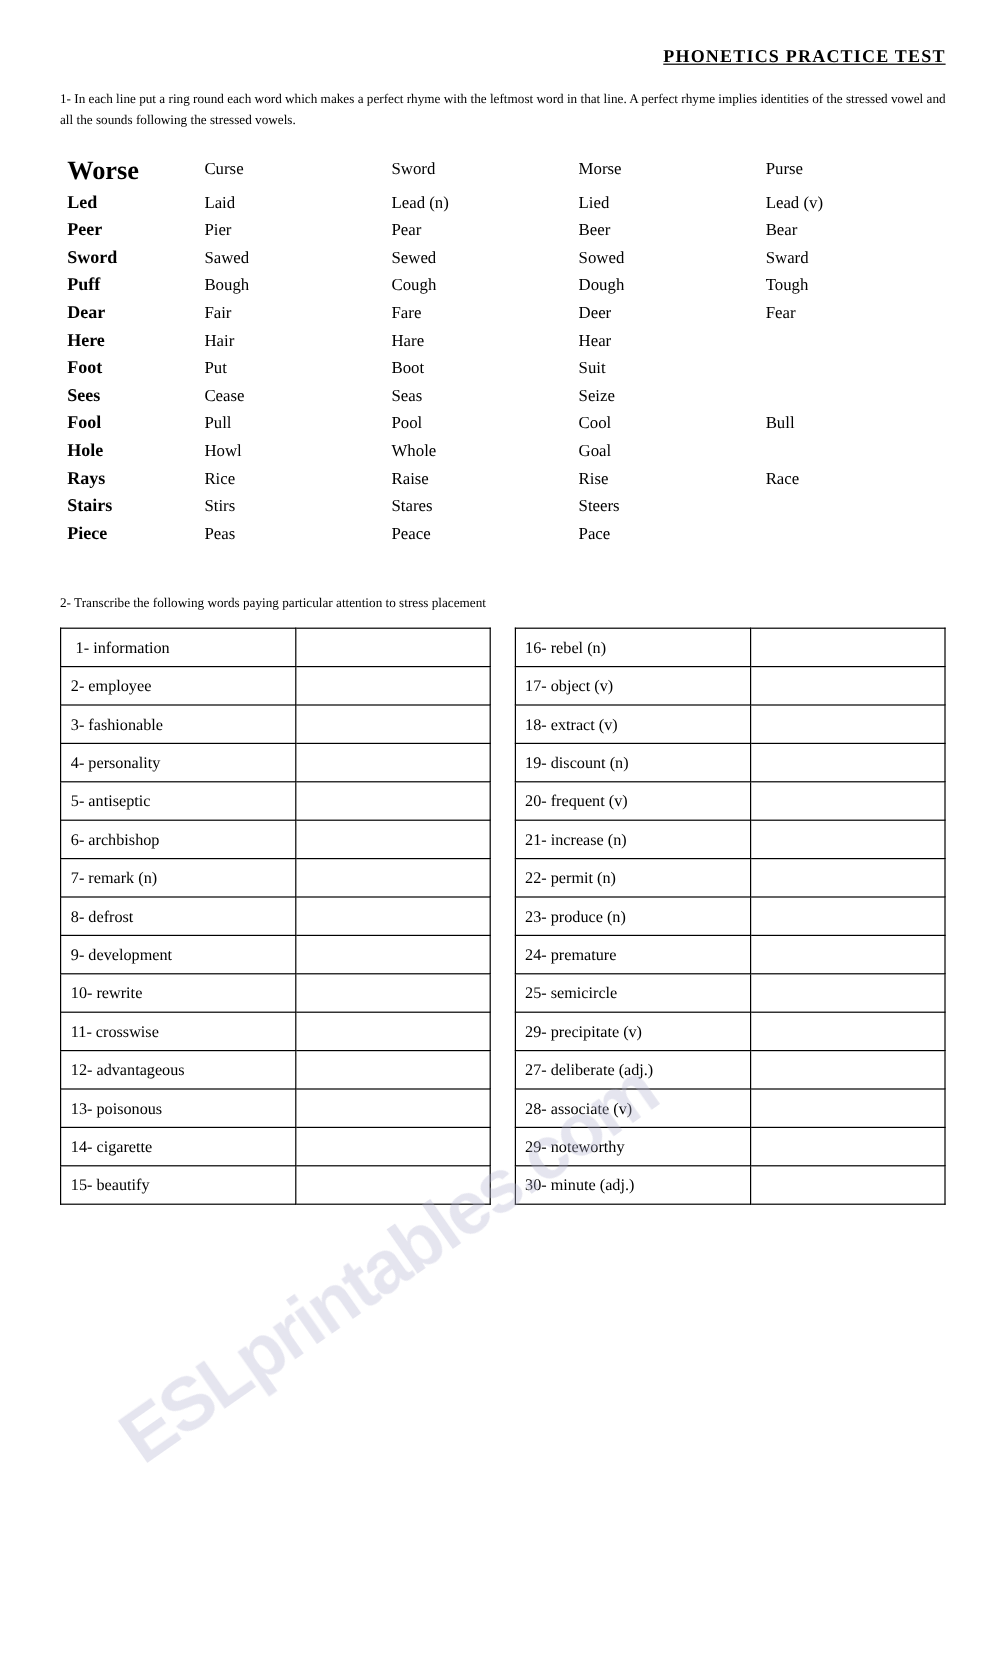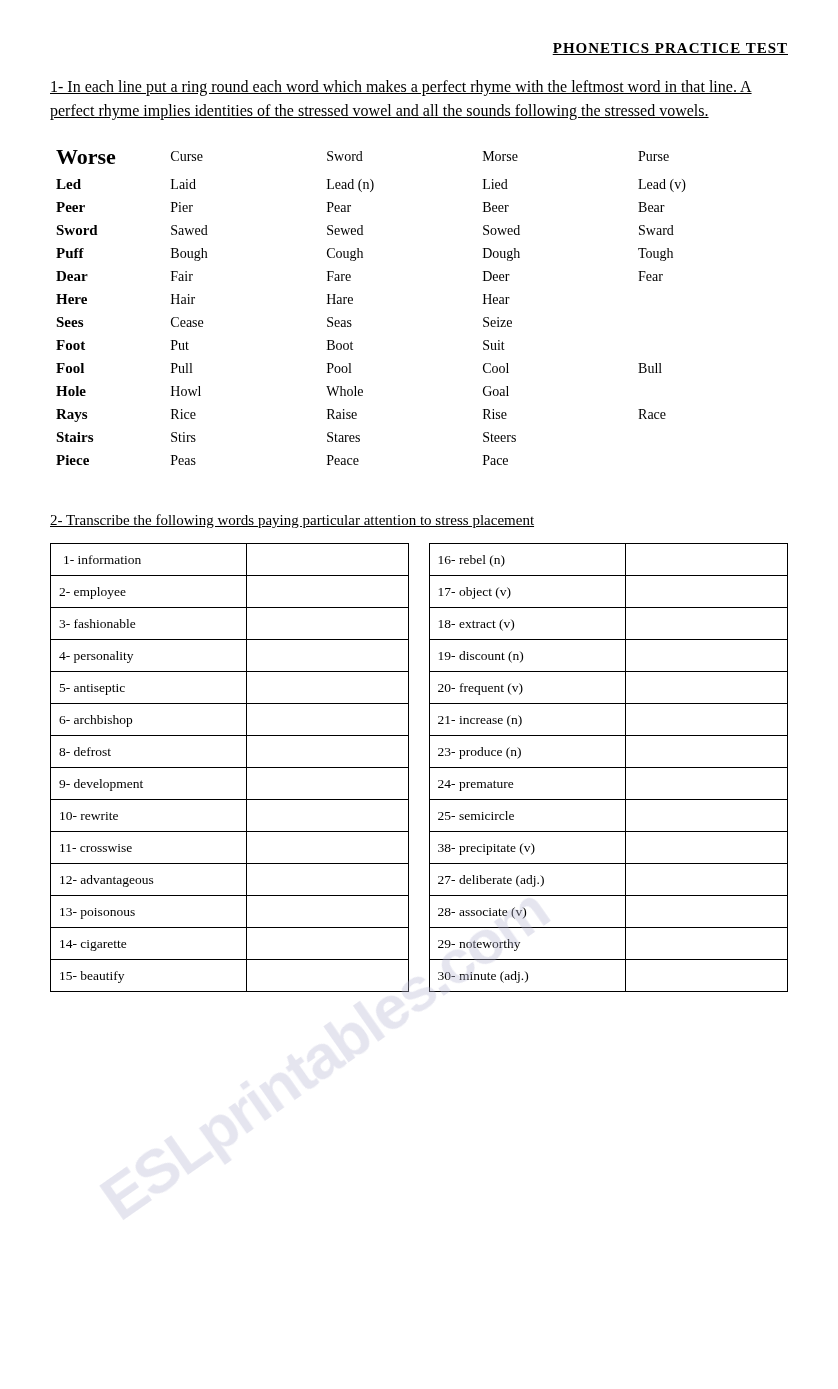--- a/index.html
+++ b/index.html
@@ -14,22 +14,21 @@
     }
     .page-title {
       text-align: right;
       font-weight: bold;
       text-decoration: underline;
       font-size: 15px;
       margin-bottom: 18px;
       letter-spacing: 1px;
     }
     .instruction {
-      font-size: 16px;
-      text-decoration: underline;
+      font-size: 11px;
       margin-bottom: 18px;
       line-height: 1.5;
     }
     .rhyme-table {
       width: 100%;
       border-collapse: collapse;
       margin-bottom: 40px;
     }
     .rhyme-table td {
       padding: 3px 6px;
@@ -42,22 +41,21 @@
       width: 110px;
     }
     .rhyme-table .header-row td:first-child {
       font-size: 22px;
       font-weight: bold;
     }
     .rhyme-table td {
       width: 150px;
     }
     .section2-instruction {
-      font-size: 15px;
-      text-decoration: underline;
+      font-size: 11px;
       margin-bottom: 14px;
     }
     .transcribe-table {
       width: 100%;
       border-collapse: collapse;
       font-size: 13.5px;
     }
     .transcribe-table td {
       border: 1px solid #000;
       padding: 5px 8px;
@@ -142,31 +140,31 @@
         <td>Fear</td>
       </tr>
       <tr>
         <td>Here</td>
         <td>Hair</td>
         <td>Hare</td>
         <td>Hear</td>
         <td></td>
       </tr>
       <tr>
+        <td>Foot</td>
+        <td>Put</td>
+        <td>Boot</td>
+        <td>Suit</td>
+        <td></td>
+      </tr>
+      <tr>
         <td>Sees</td>
         <td>Cease</td>
         <td>Seas</td>
         <td>Seize</td>
-        <td></td>
-      </tr>
-      <tr>
-        <td>Foot</td>
-        <td>Put</td>
-        <td>Boot</td>
-        <td>Suit</td>
         <td></td>
       </tr>
       <tr>
         <td>Fool</td>
         <td>Pull</td>
         <td>Pool</td>
         <td>Cool</td>
         <td>Bull</td>
       </tr>
       <tr>
@@ -240,20 +238,27 @@
         <td class="answer-cell"></td>
       </tr>
       <tr>
         <td class="word-cell" style="border-right: 1px solid rgb(0, 0, 0);">6- archbishop</td>
         <td class="answer-cell" style="border-right: 1px solid rgb(0, 0, 0);"></td>
         <td class="spacer"></td>
         <td class="word-cell">21- increase (n)</td>
         <td class="answer-cell"></td>
       </tr>
       <tr>
+        <td class="word-cell" style="border-right: 1px solid rgb(0, 0, 0);">7- remark (n)</td>
+        <td class="answer-cell" style="border-right: 1px solid rgb(0, 0, 0);"></td>
+        <td class="spacer"></td>
+        <td class="word-cell">22- permit (n)</td>
+        <td class="answer-cell"></td>
+      </tr>
+      <tr>
         <td class="word-cell" style="border-right: 1px solid rgb(0, 0, 0);">8- defrost</td>
         <td class="answer-cell" style="border-right: 1px solid rgb(0, 0, 0);"></td>
         <td class="spacer"></td>
         <td class="word-cell">23- produce (n)</td>
         <td class="answer-cell"></td>
       </tr>
       <tr>
         <td class="word-cell" style="border-right: 1px solid rgb(0, 0, 0);">9- development</td>
         <td class="answer-cell" style="border-right: 1px solid rgb(0, 0, 0);"></td>
         <td class="spacer"></td>
@@ -264,21 +269,21 @@
         <td class="word-cell" style="border-right: 1px solid rgb(0, 0, 0);">10- rewrite</td>
         <td class="answer-cell" style="border-right: 1px solid rgb(0, 0, 0);"></td>
         <td class="spacer"></td>
         <td class="word-cell">25- semicircle</td>
         <td class="answer-cell"></td>
       </tr>
       <tr>
         <td class="word-cell" style="border-right: 1px solid rgb(0, 0, 0);">11- crosswise</td>
         <td class="answer-cell" style="border-right: 1px solid rgb(0, 0, 0);"></td>
         <td class="spacer"></td>
-        <td class="word-cell">38- precipitate (v)</td>
+        <td class="word-cell">29- precipitate (v)</td>
         <td class="answer-cell"></td>
       </tr>
       <tr>
         <td class="word-cell" style="border-right: 1px solid rgb(0, 0, 0);">12- advantageous</td>
         <td class="answer-cell" style="border-right: 1px solid rgb(0, 0, 0);"></td>
         <td class="spacer"></td>
         <td class="word-cell">27- deliberate (adj.)</td>
         <td class="answer-cell"></td>
       </tr>
       <tr>

